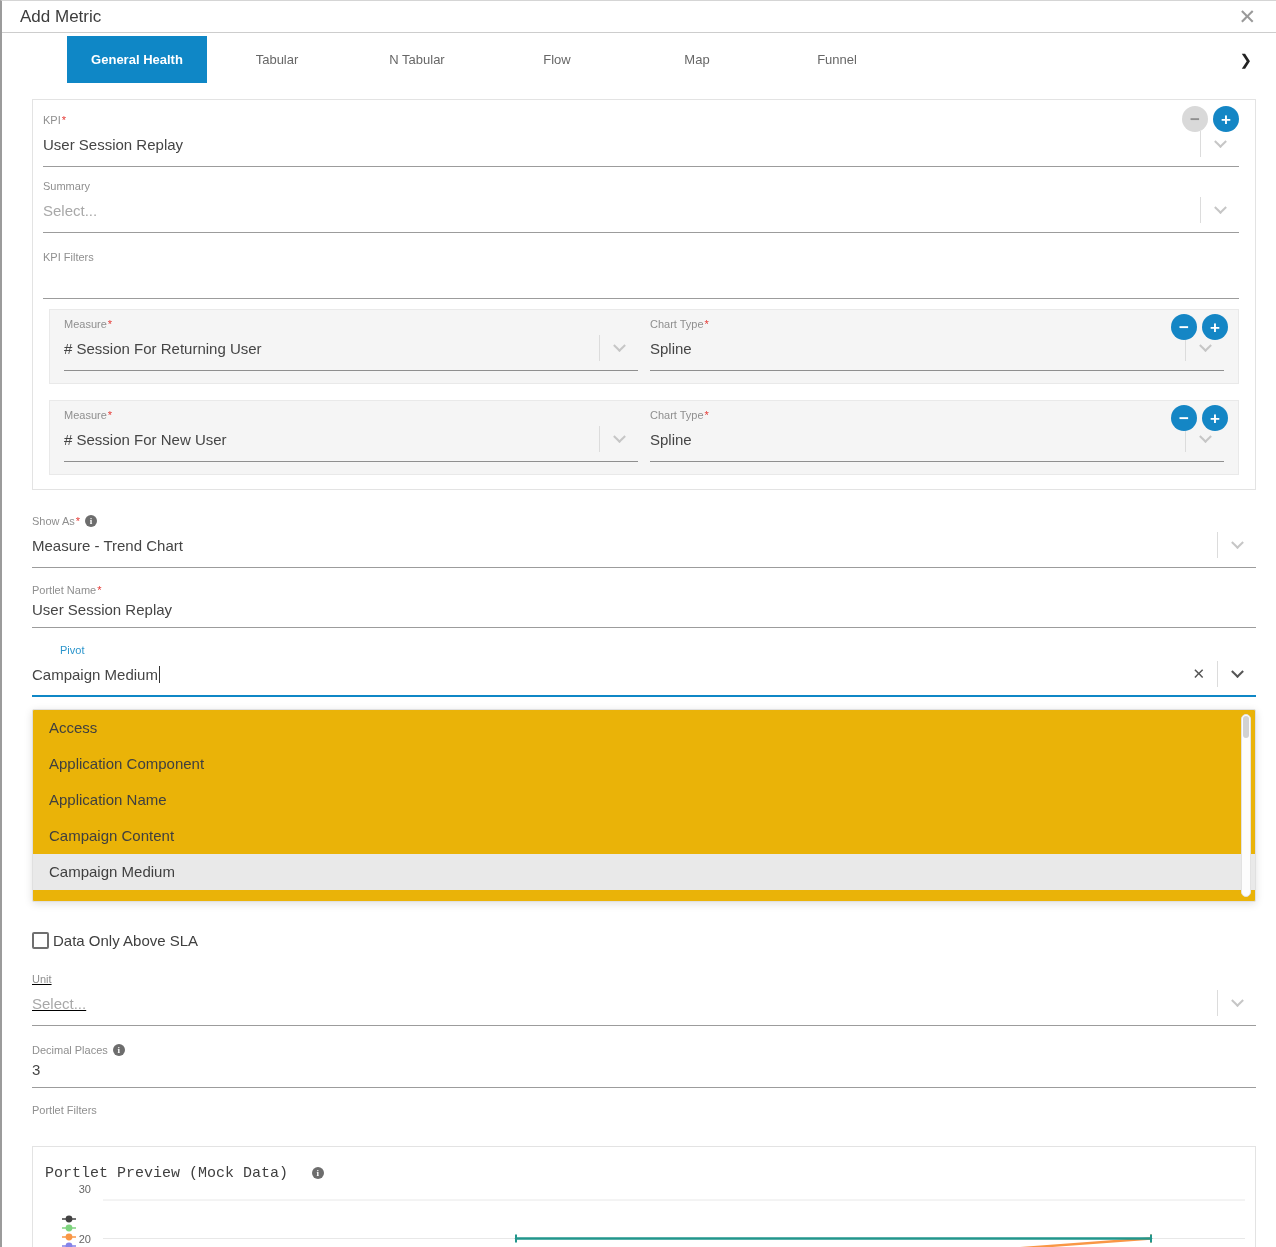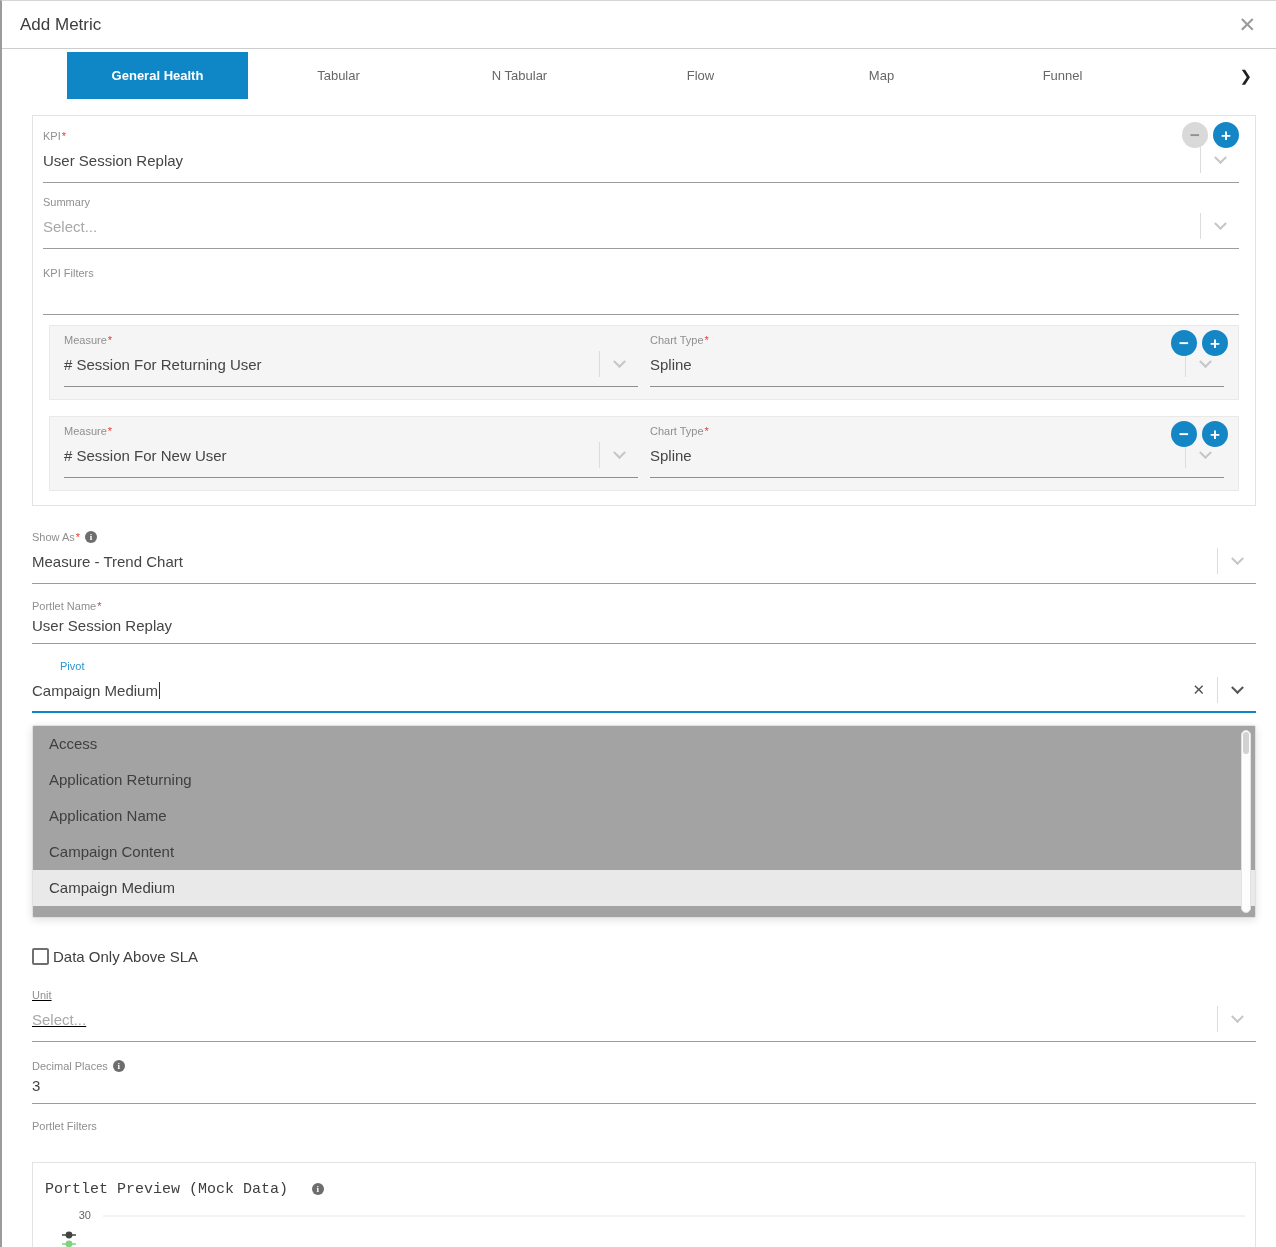--- a/index.html
+++ b/index.html
@@ -2,27 +2,27 @@
 <html><head>
 <meta charset="utf-8">
 <style>
   * { margin:0; padding:0; box-sizing:border-box; }
   html,body { background:#fff; }
   body { font-family:"Liberation Sans","DejaVu Sans",sans-serif; }
   .frame { position:relative; width:1276px; height:1247px; overflow:hidden; background:#fff;
            border-left:2px solid #9b9b9b; border-top:1px solid #d5d5d5; }
 
   
-  .hdr { height:48px; display:flex; align-items:center; padding:0 20px 0 18px; border-bottom:1px solid #cdcdcd; }
+  .hdr { height:32px; display:flex; align-items:center; padding:0 20px 0 18px; border-bottom:1px solid #cdcdcd; }
   .hdr-title { font-size:17px; color:#3d3d3d; }
   .close-btn { margin-left:auto; color:#9a9a9a; font-size:21px; font-weight:bold; cursor:pointer; line-height:1; }
 
   
   .tabs { display:flex; align-items:stretch; height:47px; margin:3px 24px 0 65px; }
-  .tab { width:181px; display:flex; align-items:center; justify-content:center; font-size:13px; color:#676767; cursor:pointer; }
+  .tab { width:140px; display:flex; align-items:center; justify-content:center; font-size:13px; color:#676767; cursor:pointer; }
   .tab.active { background:#0f87c6; color:#fff; font-weight:bold; }
   .tabs-more { margin-left:auto; align-self:center; color:#222; font-size:15px; font-weight:bold; cursor:pointer; }
 
   .content { padding:0 20px 0 30px; }
 
   
   .field { margin-top:16px; }
   .flabel { font-size:11px; color:#8f8f8f; }
   .flabel .req { color:#e53935; margin-left:1px; }
   .control { display:flex; align-items:center; border-bottom:1px solid #9c9c9c; padding:3px 0 9px 0; margin-top:2px; }
@@ -59,21 +59,21 @@
   .mrow2 { margin-top:16px; }
 
   
   .pivot .flabel { color:#2b95cc;margin-left:28px; }
   .pivot .control { border-bottom:2px solid #0f87c6; padding-bottom:8px; }
   .clear-x { color:#555; font-size:15px; font-weight:bold; padding:0 12px; cursor:pointer; }
   .cursor-bar { display:inline-block; width:1px; height:17px; background:#333; vertical-align:-3px; margin-left:1px; }
 
   
   .dropdown { position:relative; margin-top:12px; border:1px solid #e0e0e0; border-radius:2px;
-              box-shadow:0 2px 8px rgba(0,0,0,.12); overflow:hidden; background:#a3a3a3; }
+              box-shadow:0 2px 8px rgba(0,0,0,.12); overflow:hidden; background:#eab308; }
   .option { height:36px; line-height:36px; padding-left:16px; font-size:15px; color:#3f3f3f; cursor:pointer; }
   .option.highlight { background:#e9e9e9; }
   .option.partial { height:11px; overflow:hidden; }
   .scrollbar { position:absolute; top:4px; bottom:4px; right:4px; width:10px; border:1px solid #e2e2e2;
                border-radius:6px; background:#fdfdfd; }
   .scroll-thumb { position:absolute; top:1px; left:1px; width:6px; height:22px; border-radius:4px; background:#d2d2d2; }
 
   
   .cbrow { display:flex; align-items:center; gap:4px; margin-top:30px; cursor:pointer; }
   .cbox { width:17px; height:17px; border:2px solid #6f6f6f; border-radius:2px; background:#fff; }
@@ -238,21 +238,21 @@
         <span class="clear-x">✕</span>
         <span class="sep"></span>
         <span class="chev-box">
             <span class="chev dark"></span>
           </span>
       </div>
     </div>
 
     <div class="dropdown">
       <div class="option">Access</div>
-      <div class="option">Application Returning</div>
+      <div class="option">Application Component</div>
       <div class="option">Application Name</div>
       <div class="option">Campaign Content</div>
       <div class="option highlight">Campaign Medium</div>
       <div class="option partial">Campaign Name</div>
       <div class="scrollbar">
           <div class="scroll-thumb"></div>
         </div>
     </div>
 
     <div class="cbrow">
@@ -280,21 +280,21 @@
 
     <div class="field">
       <div class="flabel">Portlet Filters</div>
     </div>
 
     <div class="preview">
       <div style="position:relative; z-index:2;font-family:Liberation Mono, monospace;">
         <span class="pv-title">Portlet Preview (Mock Data)</span>
         <span class="info-ic" style="margin-left:14px;"></span>
       </div>
-      <span class="ytick" style="left:36px; top:46px;text-align:right;">30</span>
+      <span class="ytick" style="left:36px; top:36px;text-align:right;">30</span>
       <span class="ytick" style="left:36px; top:86px;">20</span>
 
       <svg class="pv-svg" id="preview-chart" viewBox="0 0 1224 158">
           <line x1="70" y1="53" x2="1212" y2="53" stroke="#e8e8e8" stroke-width="1"></line>
           <line x1="70" y1="91.5" x2="1212" y2="91.5" stroke="#e8e8e8" stroke-width="1"></line>
           <line x1="70" y1="130" x2="1212" y2="130" stroke="#e8e8e8" stroke-width="1"></line>
           <line x1="29" y1="72" x2="43" y2="72" stroke="#424242" stroke-width="2" opacity="0.75"></line>
           <circle cx="36" cy="72" r="3.4" fill="#424242"></circle>
           <line x1="29" y1="81" x2="43" y2="81" stroke="#7ed37e" stroke-width="2" opacity="0.75"></line>
           <circle cx="36" cy="81" r="3.4" fill="#7ed37e"></circle>

